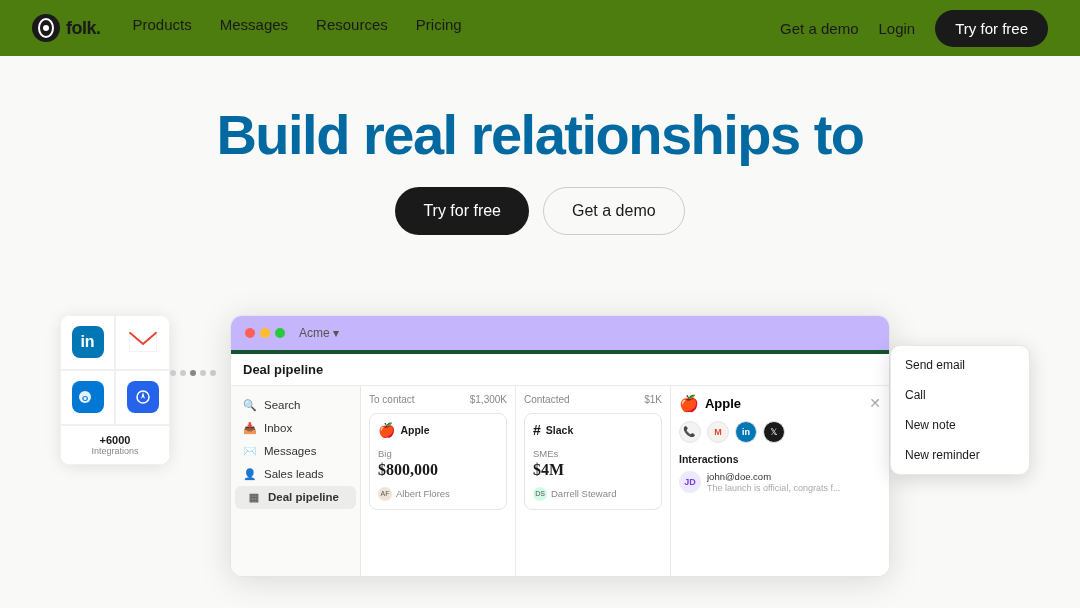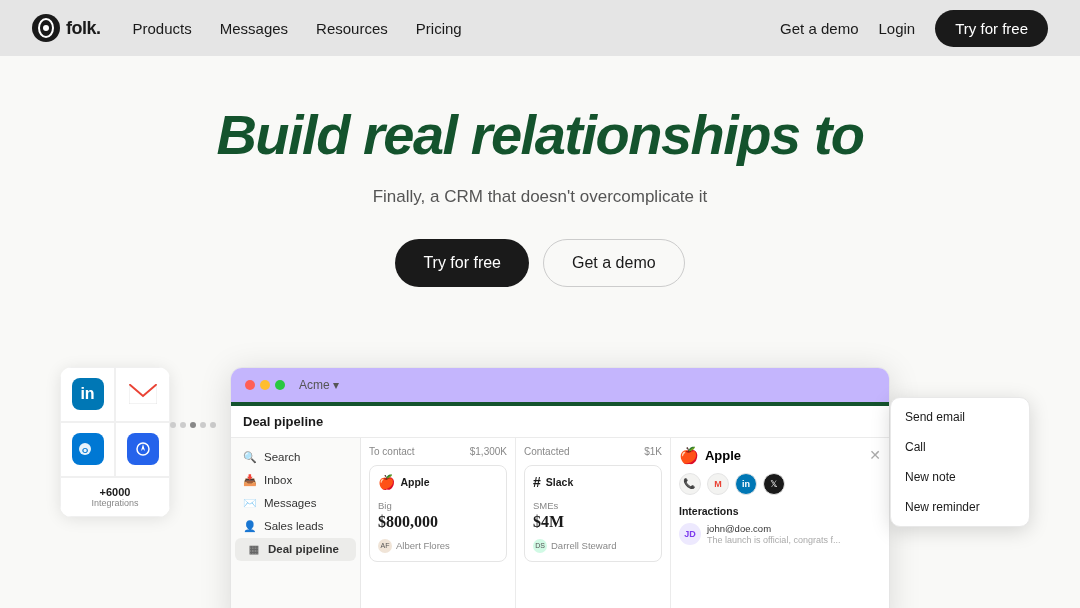--- a/index.html
+++ b/index.html
@@ -8,24 +8,23 @@
       background: #f9f9f7;
       width: 1080px;
       height: 608px;
       overflow: hidden;
       position: relative;
     }
 
     
     nav {
       display: flex;
-      align-items: center;
-      padding: 0 32px;
+      padding: 16px 32px;
       height: 56px;
-      background: #e5e5e5;
+      background: #4d7c0f;
       position: relative;
       z-index: 10;
     }
     .nav-logo {
       display: flex;
       align-items: center;
       gap: 6px;
       margin-right: 32px;
       text-decoration: none;
     }
@@ -67,25 +66,24 @@
 
     
     .hero {
       text-align: center;
       padding: 48px 32px 32px;
     }
     .hero h1 {
       font-size: 56px;
       font-weight: 800;
       line-height: 1.12;
-      color: #14532d;
+      color: #0369a1;
       letter-spacing: -1.5px;
       max-width: 680px;
       margin: 0 auto 20px;
-      font-style: italic;
     }
     .hero p {
       font-size: 17px;
       color: #555;
       margin-bottom: 32px;
     }
     .hero-buttons {
       display: flex;
       justify-content: center;
       gap: 14px;
@@ -303,21 +301,20 @@
     <a href="#">Get a demo</a>
     <a href="#">Login</a>
     <button class="btn-try">Try for free</button>
   </div>
 </nav>
 
 <section class="hero">
   <h1>
     <span>Build real relationships to</span><br>
   </h1>
-  <p>Finally, a CRM that doesn't overcomplicate it</p>
   <div class="hero-buttons">
     <button class="btn-primary">Try for free</button>
     <button class="btn-secondary">Get a demo</button>
   </div>
 </section>
 
 <div class="preview-area">
 
   <div class="left-icons">
     <div class="icon-cell">

